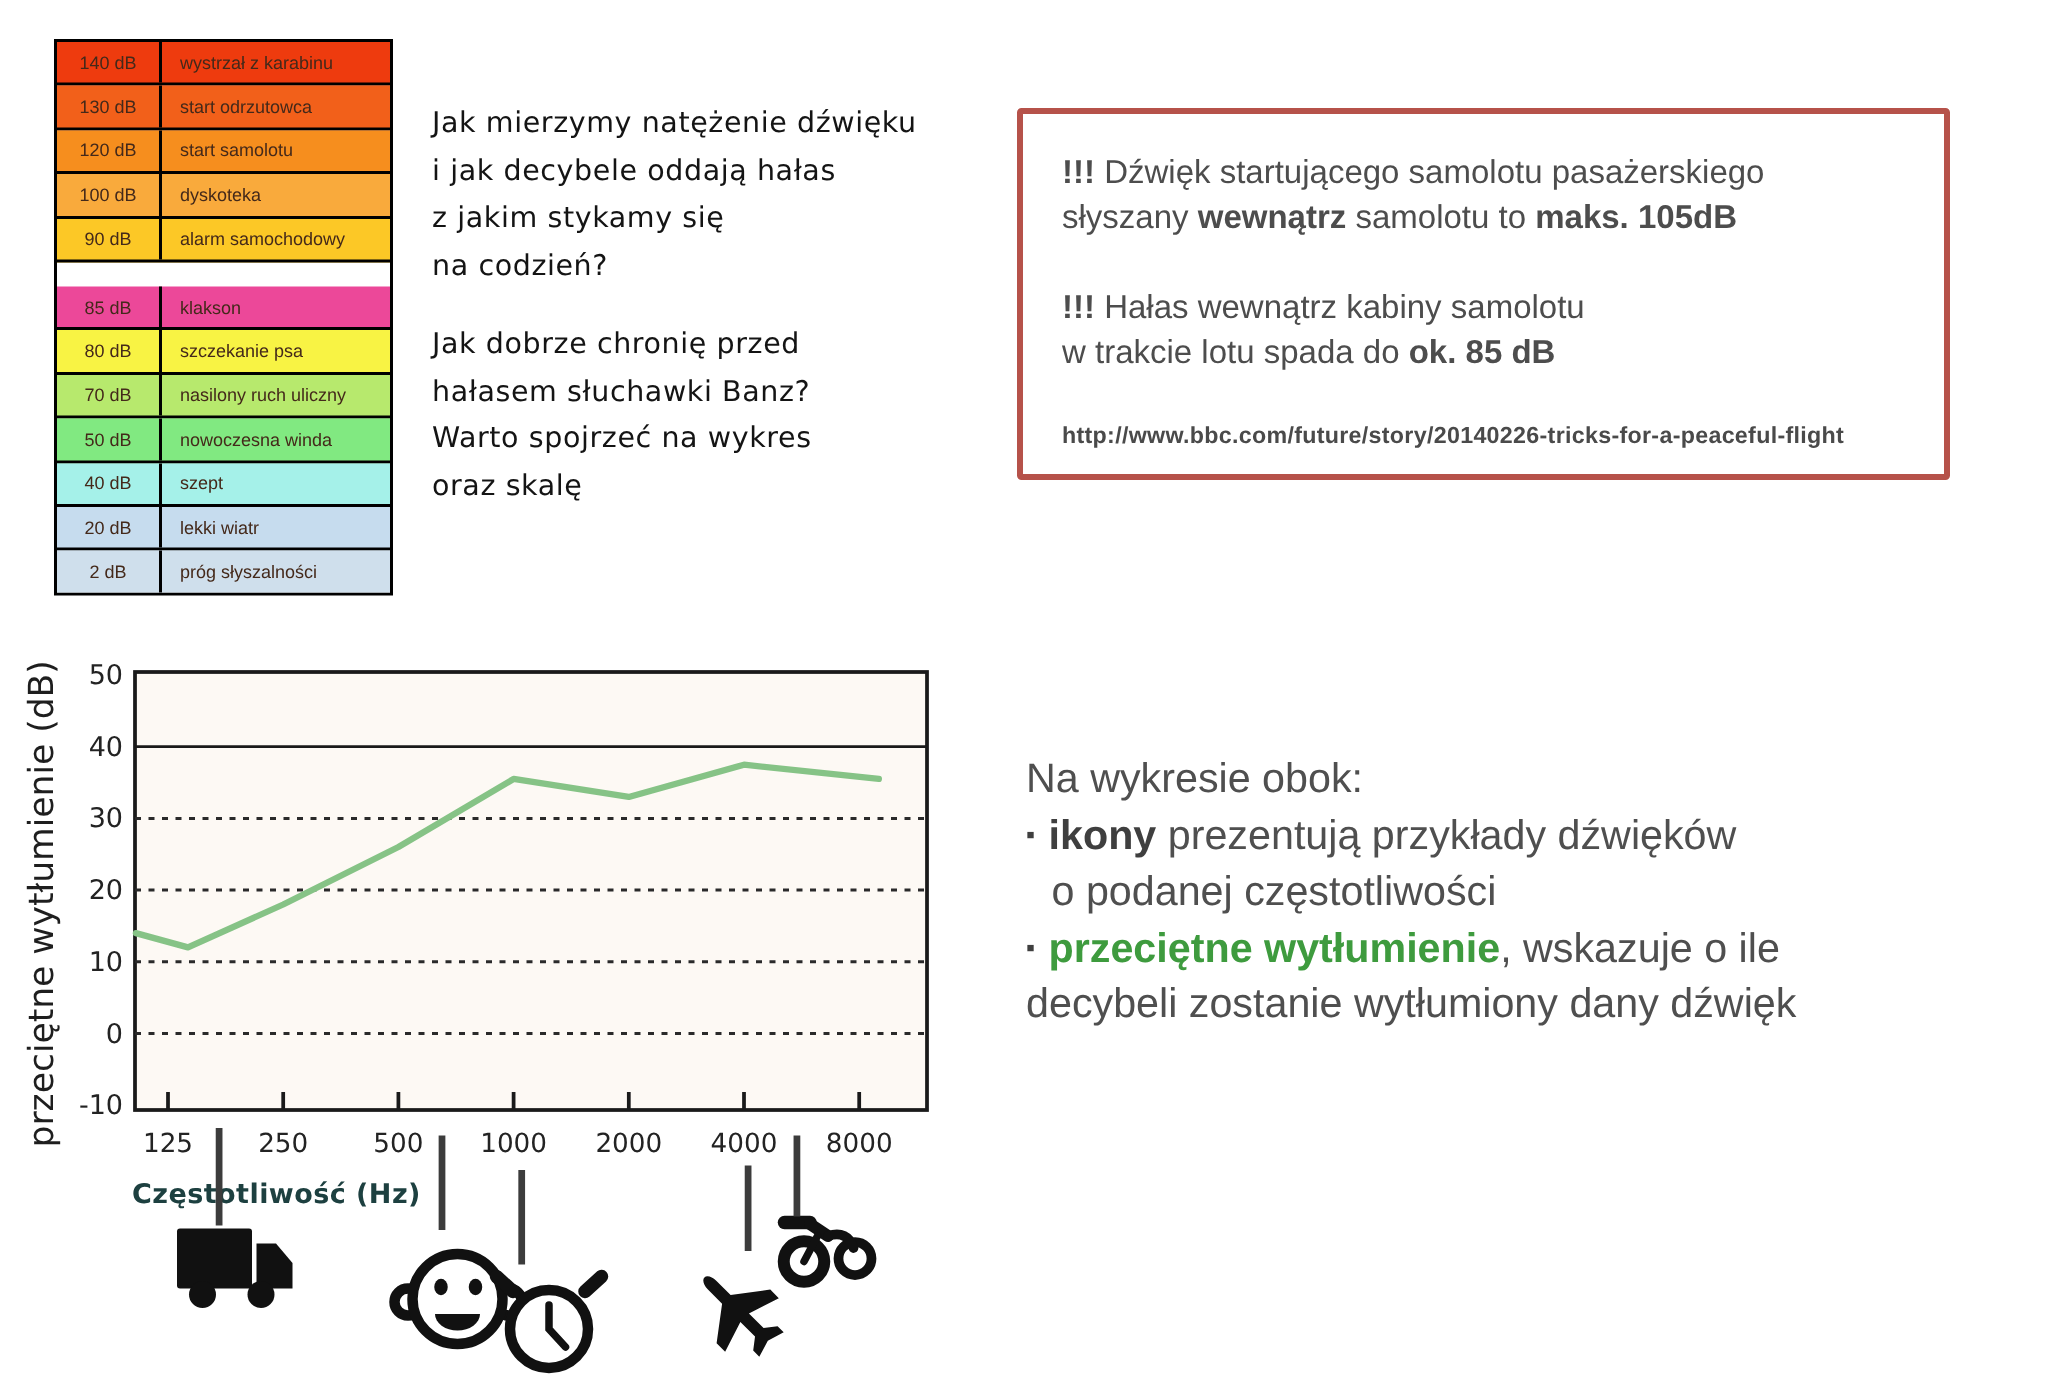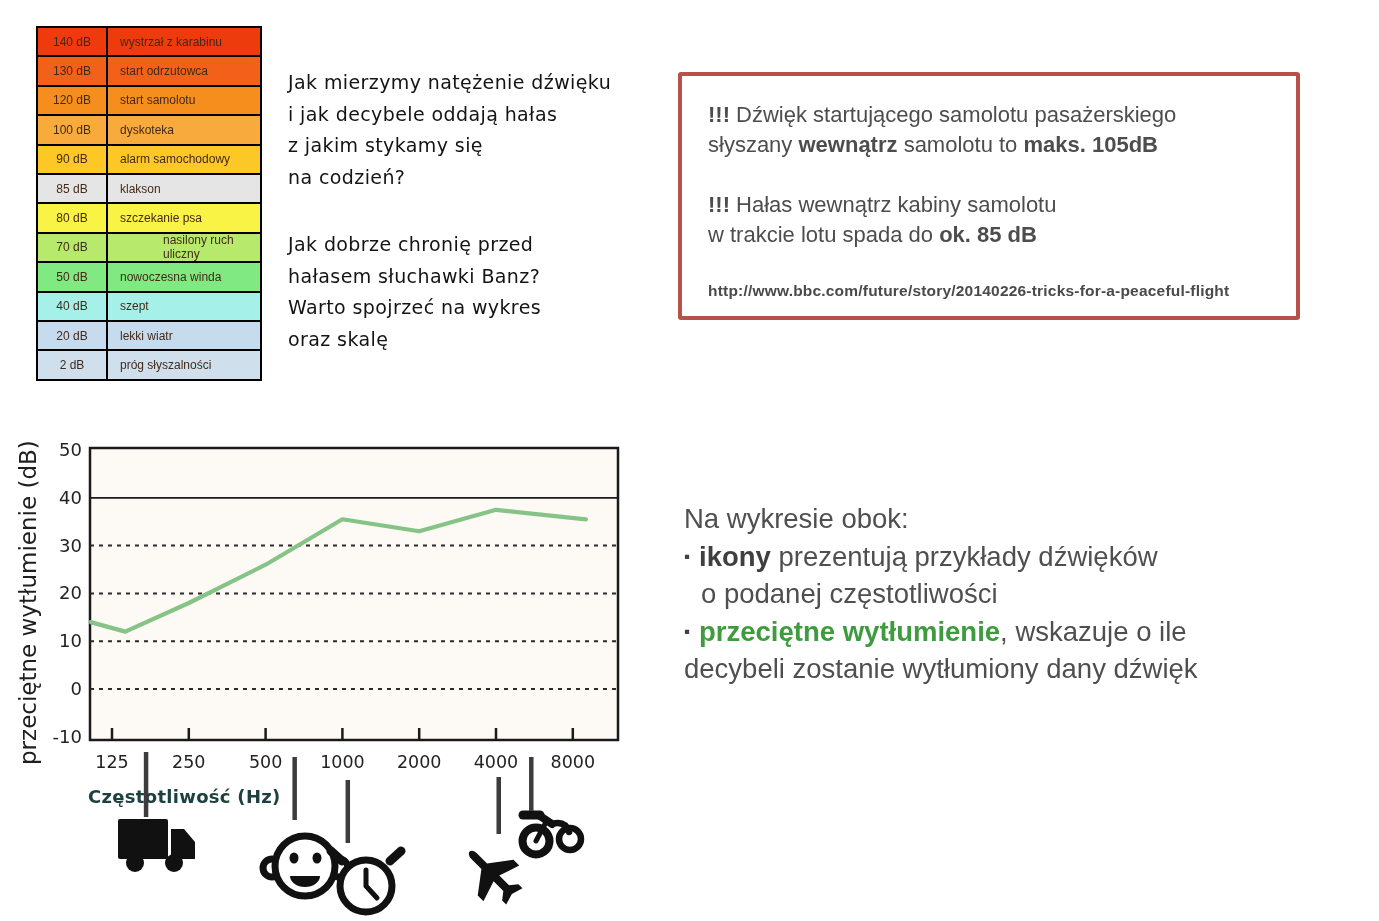--- a/index.html
+++ b/index.html
@@ -9,21 +9,21 @@
   }
   
   .db-table{position:absolute;left:36px;top:26px;width:222px;border:2px solid #000;}
   .db-row{display:flex;height:27.4px;border-bottom:2px solid #000;color:#44291a;}
   .db-row:last-child{border-bottom:none;}
   .db-level{width:68px;border-right:2px solid #000;display:flex;align-items:center;justify-content:center;font-size:12px;}
   .db-example{flex:1;display:flex;align-items:center;padding-left:12px;font-size:12px;}
   
   .intro{position:absolute;left:288px;top:67px;font-family:"DejaVu Sans",sans-serif;
          font-size:19px;line-height:31.5px;letter-spacing:0.4px;color:#141414;}
-  .intro .para2{margin-top:36px;}
+  .intro .para2{margin-top:21px;}
   
   .info-box{position:absolute;left:678px;top:72px;width:622px;height:248px;box-sizing:border-box;
             border:4px solid #b6524a;border-radius:3px;padding:24px 26px 12px 26px;
             color:#4d4d4d;font-size:22px;line-height:30px;}
   .info-box b{font-weight:bold;}
   .ib-gap{height:30px;}
   .ib-url{margin-top:26px;font-size:15.5px;font-weight:bold;letter-spacing:0.2px;color:#4a4a4a;}
   
   #chart-svg{position:absolute;left:0;top:430px;font-family:"DejaVu Sans",sans-serif;}
   .chart-title{position:absolute;left:102px;top:456px;font-family:"DejaVu Sans",sans-serif;
@@ -58,29 +58,29 @@
       <div class="db-example">start samolotu</div>
     </div>
     <div class="db-row" style="background: rgb(249, 170, 60);">
       <div class="db-level">100 dB</div>
       <div class="db-example">dyskoteka</div>
     </div>
     <div class="db-row" style="background: rgb(252, 200, 38);">
       <div class="db-level">90 dB</div>
       <div class="db-example">alarm samochodowy</div>
     </div>
-    <div class="db-row" style="background: #e5e5e5;">
+    <div class="db-row" style="background: #ec4899; margin-top: 16px;">
       <div class="db-level">85 dB</div>
       <div class="db-example">klakson</div>
     </div>
     <div class="db-row" style="background: rgb(248, 243, 68);">
       <div class="db-level">80 dB</div>
       <div class="db-example">szczekanie psa</div>
     </div>
-    <div class="db-row" style="background: rgb(183, 233, 109); gap: 43px;">
+    <div class="db-row" style="background: rgb(183, 233, 109);">
       <div class="db-level">70 dB</div>
       <div class="db-example">nasilony ruch uliczny</div>
     </div>
     <div class="db-row" style="background: rgb(129, 233, 129);">
       <div class="db-level">50 dB</div>
       <div class="db-example">nowoczesna winda</div>
     </div>
     <div class="db-row" style="background: rgb(165, 241, 233);">
       <div class="db-level">40 dB</div>
       <div class="db-example">szept</div>

